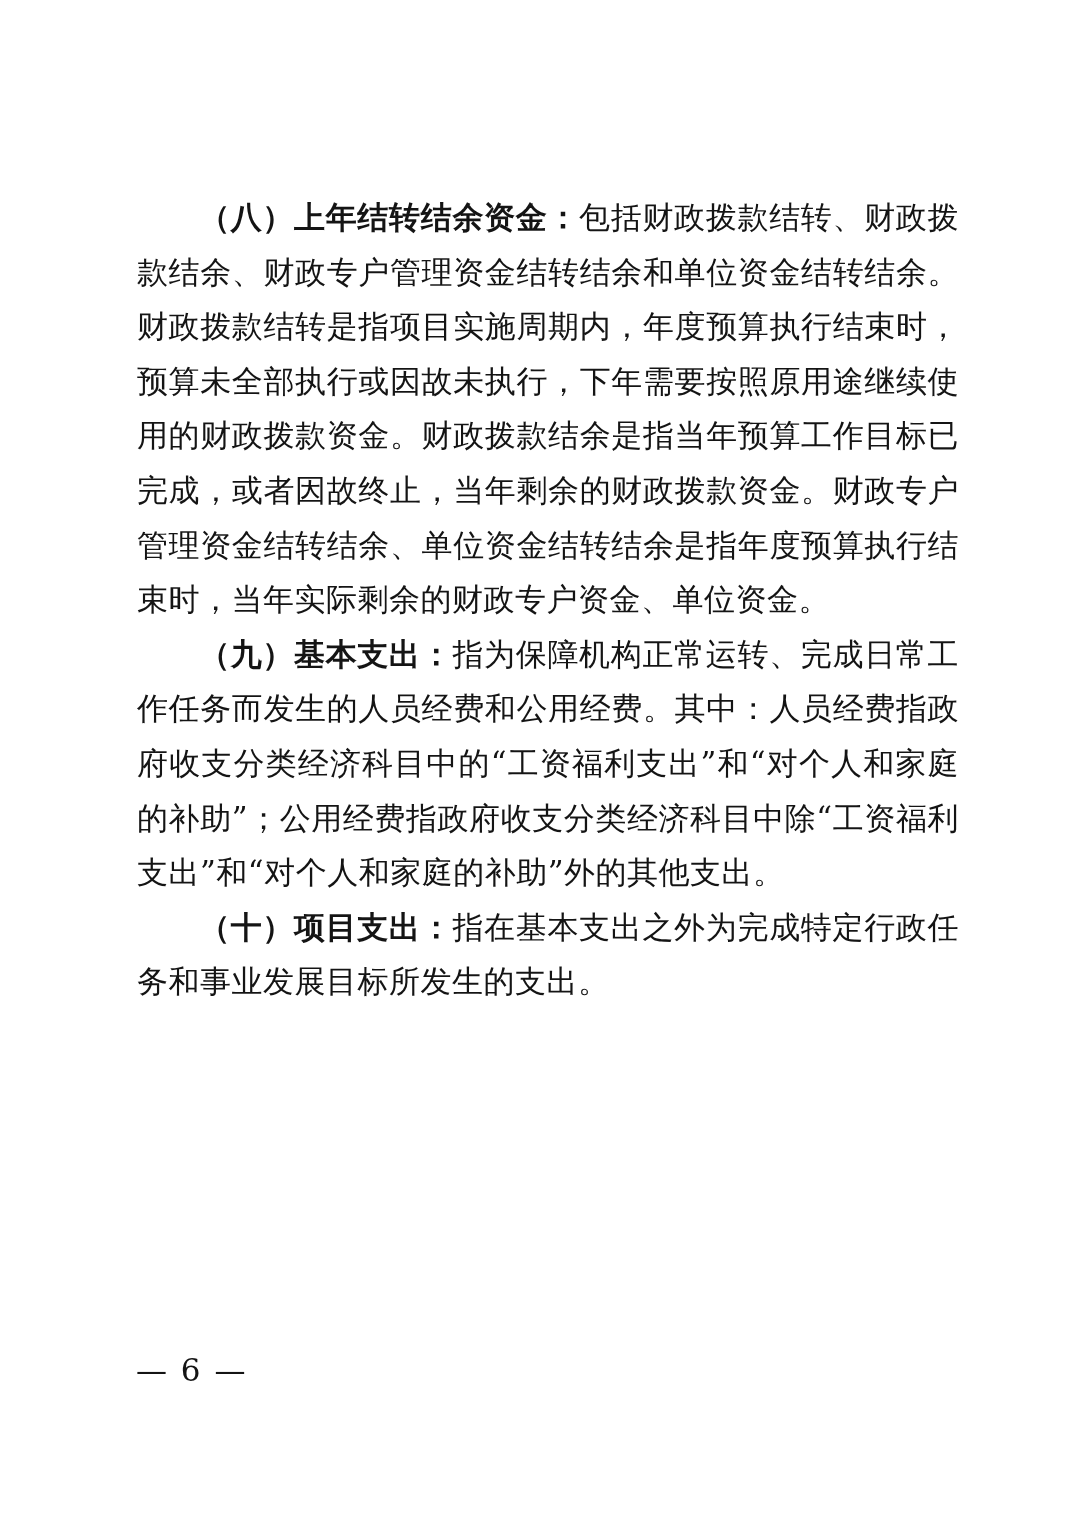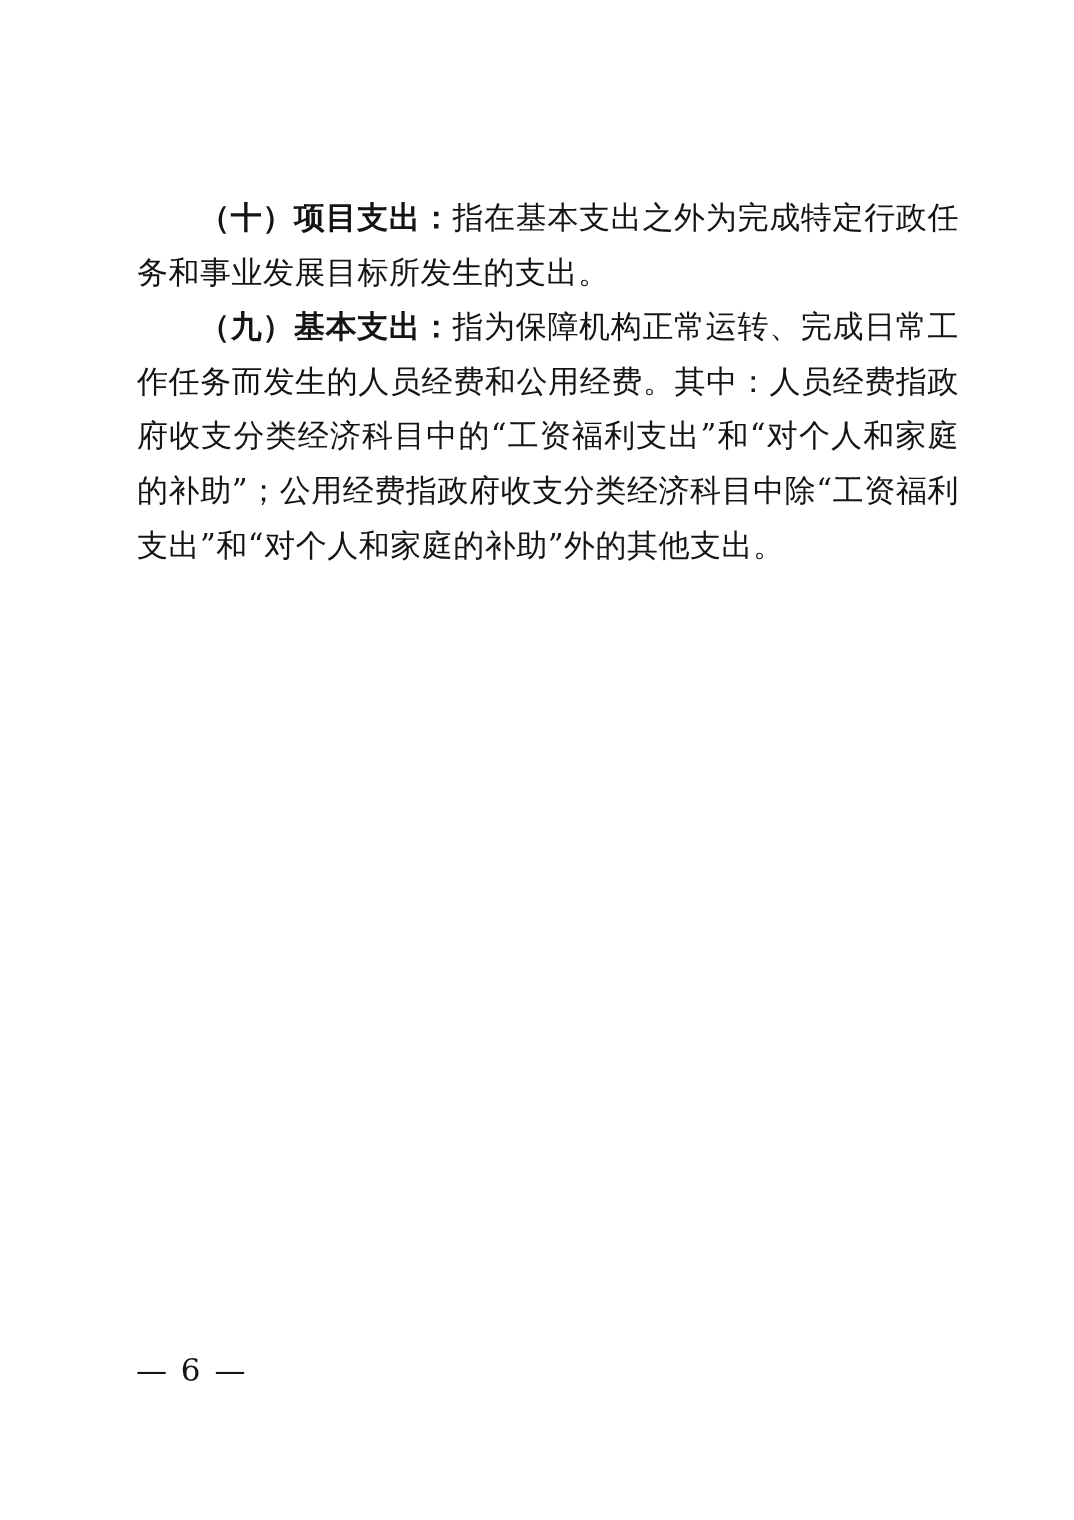--- a/index.html
+++ b/index.html
@@ -36,17 +36,18 @@
     font-size: 31px;
     letter-spacing: 2px;
     color: #141414;
   }
 </style>
 </head>
 <body>
 
 <div class="page">
   <div class="content">
+    <p class="para"><span class="head">（八）上年结转结余资金：</span><span class="body">包括财政拨款结转、财政拨款结余、财政专户管理资金结转结余和单位资金结转结余。财政拨款结转是指项目实施周期内，年度预算执行结束时，预算未全部执行或因故未执行，下年需要按照原用途继续使用的财政拨款资金。财政拨款结余是指当年预算工作目标已完成，或者因故终止，当年剩余的财政拨款资金。财政专户管理资金结转结余、单位资金结转结余是指年度预算执行结束时，当年实际剩余的财政专户资金、单位资金。</span></p>
+    <p class="para"><span class="head">（九）基本支出：</span><span class="body">指为保障机构正常运转、完成日常工作任务而发生的人员经费和公用经费。其中：人员经费指政府收支分类经济科目中的“工资福利支出”和“对个人和家庭的补助”；公用经费指政府收支分类经济科目中除“工资福利支出”和“对个人和家庭的补助”外的其他支出。</span></p>
     <p class="para"><span class="head">（十）项目支出：</span><span class="body">指在基本支出之外为完成特定行政任务和事业发展目标所发生的支出。</span></p>
-    <p class="para"><span class="head">（九）基本支出：</span><span class="body">指为保障机构正常运转、完成日常工作任务而发生的人员经费和公用经费。其中：人员经费指政府收支分类经济科目中的“工资福利支出”和“对个人和家庭的补助”；公用经费指政府收支分类经济科目中除“工资福利支出”和“对个人和家庭的补助”外的其他支出。</span></p>
   </div>
   <div class="page-number">— 6 —</div>
 </div>
 
 </body></html>

